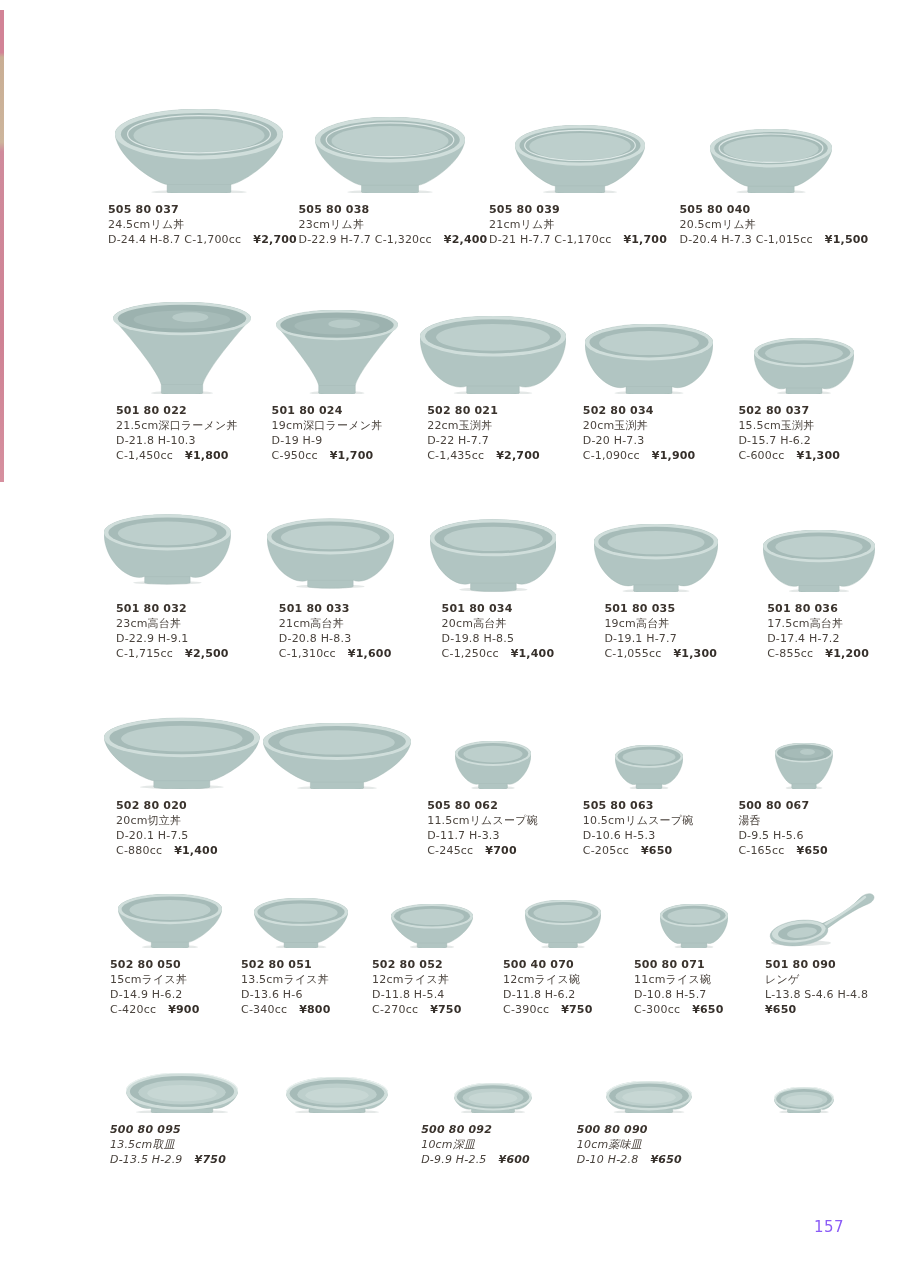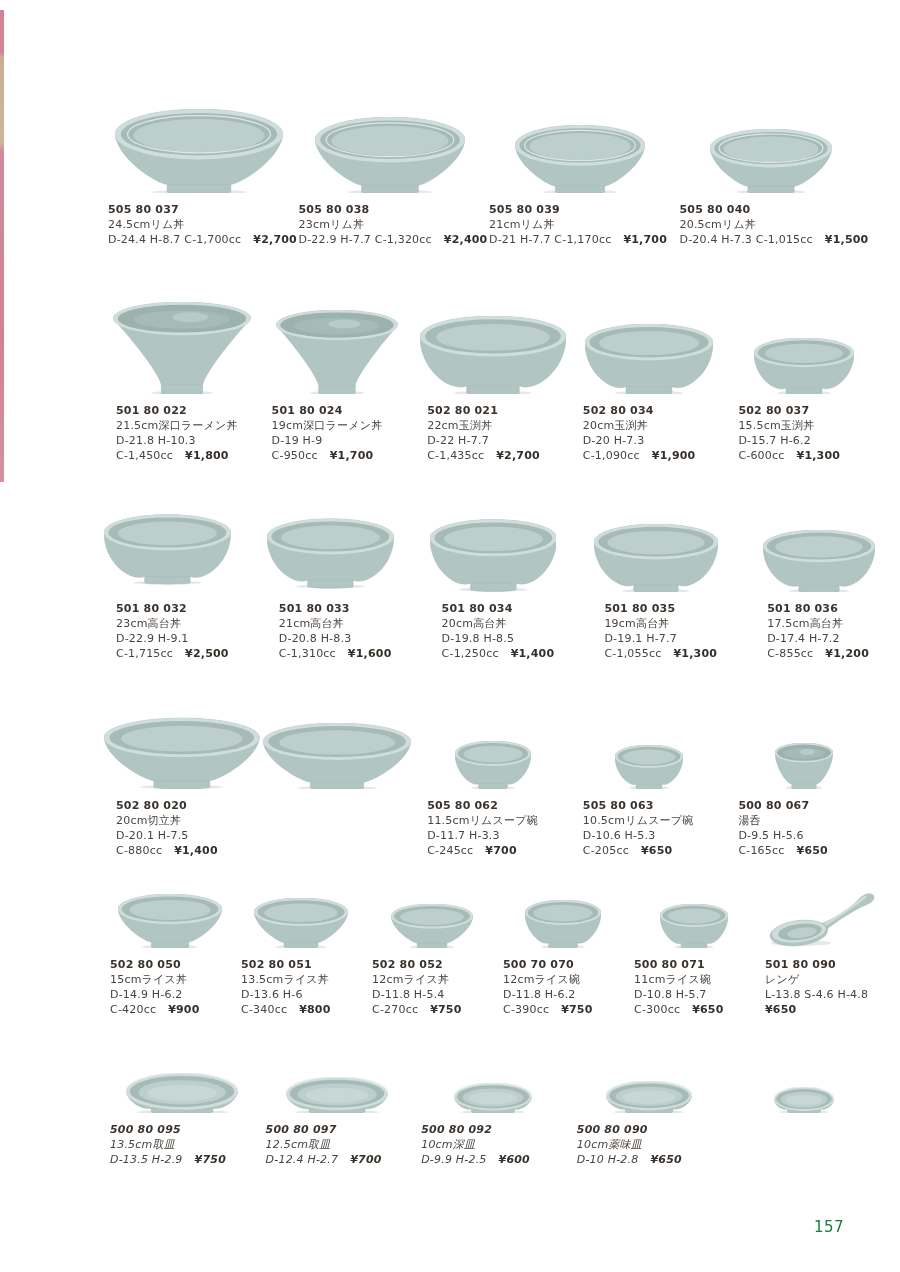--- a/index.html
+++ b/index.html
@@ -44,21 +44,21 @@
   .row:nth-child(5){margin-top:20px;width:786px;}
   .row:nth-child(5) .img{height:70px;}
   .row:nth-child(5) .txt{padding-left:6px;}
 
   .row:nth-child(6){margin-top:44px;width:778px;font-style:italic;}
   .row:nth-child(6) .img{height:52px;}
   .row:nth-child(6) .txt{padding-left:6px;}
 
   .page-number{
     position:absolute;left:814px;top:1218px;
-    font-size:15px;color:#15803d;letter-spacing:0.5px;
+    font-size:15px;color:#8b5cf6;letter-spacing:0.5px;
   }
 </style>
 </head>
 <body>
 
 <div class="edge-strip"></div>
 <div class="catalog" id="catalog">
     <div class="row">
       <div class="cell">
         <div class="img">
@@ -466,21 +466,21 @@
           <svg width="76" height="48" viewBox="0 0 76 48" xmlns="http://www.w3.org/2000/svg">
             <ellipse cx="38" cy="47" rx="21.7" ry="2.2" fill="rgba(90,110,108,0.16)"></ellipse>
             <path d="M0 12.5A38 12.5 0 0 1 76 12.5C76 32 59.2 46.2 52.4 42.7L52.4 47A14.4 2 0 0 1 23.6 47L23.6 42.7C16.8 46.2 0 32 0 12.5Z" fill="#b1c5c2" stroke="#9db2af" stroke-width="0.4"></path>
             <line x1="23.6" y1="42.7" x2="52.4" y2="42.7" stroke="#9db2af" stroke-width="0.6" opacity="0.5"></line>
             <ellipse cx="38" cy="12.5" rx="38" ry="12.5" fill="#d0dedb"></ellipse>
             <ellipse cx="38" cy="12.5" rx="35.3" ry="10.5" fill="#a6bbb8"></ellipse>
             <ellipse cx="38" cy="13.1" rx="29.6" ry="8.3" fill="#bdcfcc"></ellipse>
           </svg>
         </div>
         <div class="txt">
-          <div class="line"><span class="code">500 70 070</span></div>
+          <div class="line"><span class="code">500 40 070</span></div>
           <div class="line"><span class="spec">12cmライス碗</span></div>
           <div class="line"><span class="spec">D-11.8 H-6.2</span></div>
           <div class="line"><span class="spec">C-390cc</span><span class="price">¥750</span></div>
         </div>
       </div>
       <div class="cell">
         <div class="img">
           <svg width="68" height="44" viewBox="0 0 68 44" xmlns="http://www.w3.org/2000/svg">
             <ellipse cx="34" cy="43" rx="19.4" ry="2.2" fill="rgba(90,110,108,0.16)"></ellipse>
             <path d="M0 11.4A34 11.4 0 0 1 68 11.4C68 29.3 53 42.4 46.9 39L46.9 43A12.9 2 0 0 1 21.1 43L21.1 39C15 42.4 0 29.3 0 11.4Z" fill="#b1c5c2" stroke="#9db2af" stroke-width="0.4"></path>
@@ -547,25 +547,20 @@
             <ellipse cx="51" cy="35" rx="42.1" ry="2.2" fill="rgba(90,110,108,0.16)"></ellipse>
             <path d="M0 16.6A51 16.6 0 0 1 102 16.6C100 26.3 87.3 33.1 79.1 31.8L79.1 35A28.1 2 0 0 1 23 35L23 31.8C14.8 33.1 2 26.3 0 16.6Z" fill="#b1c5c2" stroke="#9db2af" stroke-width="0.4"></path>
             <line x1="23" y1="31.8" x2="79.1" y2="31.8" stroke="#9db2af" stroke-width="0.6" opacity="0.5"></line>
             <ellipse cx="51" cy="16.6" rx="51" ry="16.6" fill="#d0dedb"></ellipse>
             <ellipse cx="51" cy="16.6" rx="47.4" ry="13.9" fill="#a6bbb8"></ellipse>
             <ellipse cx="51" cy="17.4" rx="39.8" ry="11" fill="#bdcfcc"></ellipse>
             <ellipse cx="51" cy="18.3" rx="31.6" ry="7.5" fill="#d0dedb" opacity="0.55"></ellipse>
             <path d="M0 16.6A51 16.6 0 0 1 102 16.6" fill="none" stroke="#ebf2f0" stroke-width="1.2"></path>
           </svg>
         </div>
-        <div class="txt">
-          <div class="line"><span class="code">500 80 097</span></div>
-          <div class="line"><span class="spec">12.5cm取皿</span></div>
-          <div class="line"><span class="spec">D-12.4 H-2.7</span><span class="price">¥700</span></div>
-        </div>
       </div>
       <div class="cell">
         <div class="img">
           <svg width="78" height="30" viewBox="0 0 78 30" xmlns="http://www.w3.org/2000/svg">
             <ellipse cx="39" cy="29" rx="32.2" ry="2.2" fill="rgba(90,110,108,0.16)"></ellipse>
             <path d="M0 13.8A39 13.8 0 0 1 78 13.8C76.4 21.9 66.7 27.6 60.5 26L60.5 29A21.5 2 0 0 1 17.5 29L17.5 26C11.3 27.6 1.6 21.9 0 13.8Z" fill="#b1c5c2" stroke="#9db2af" stroke-width="0.4"></path>
             <line x1="17.5" y1="26" x2="60.5" y2="26" stroke="#9db2af" stroke-width="0.6" opacity="0.5"></line>
             <ellipse cx="39" cy="13.8" rx="39" ry="13.8" fill="#d0dedb"></ellipse>
             <ellipse cx="39" cy="13.8" rx="36.3" ry="11.6" fill="#a6bbb8"></ellipse>
             <ellipse cx="39" cy="14.5" rx="30.4" ry="9.1" fill="#bdcfcc"></ellipse>

